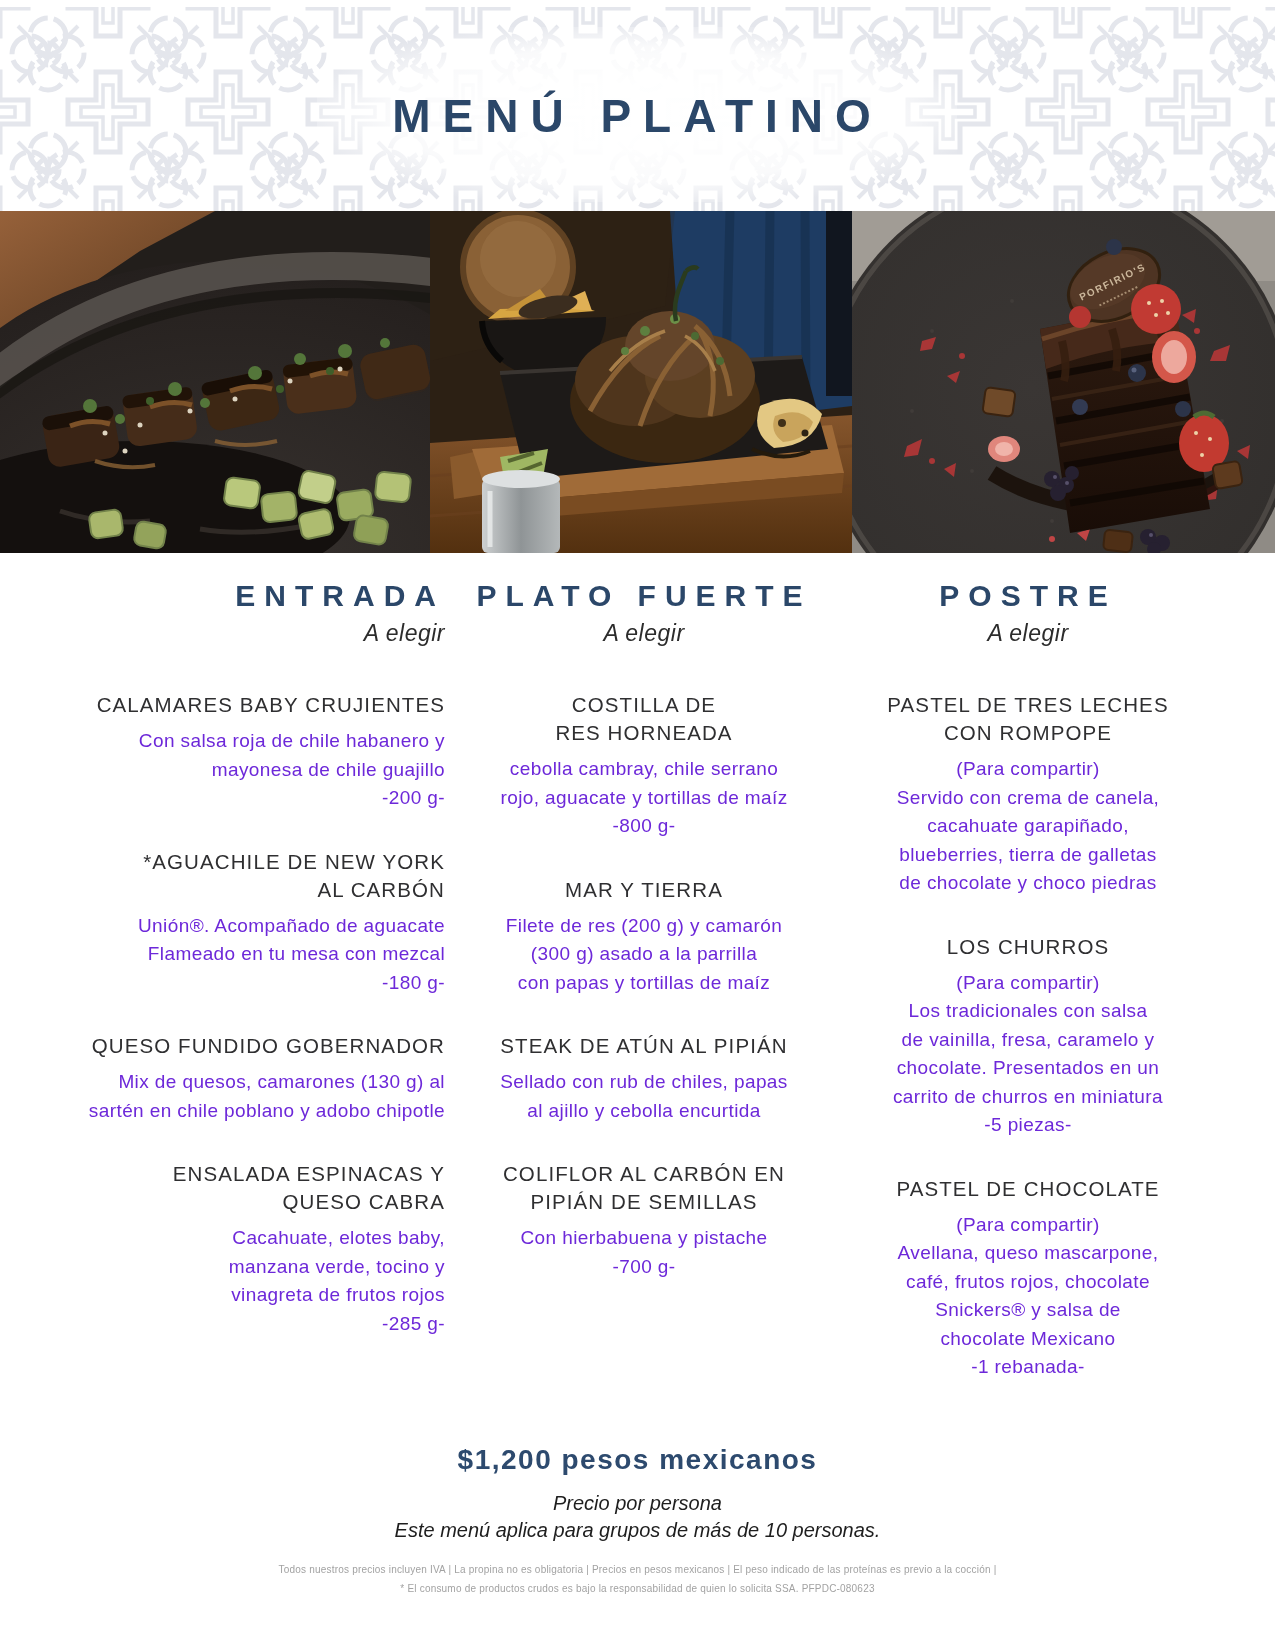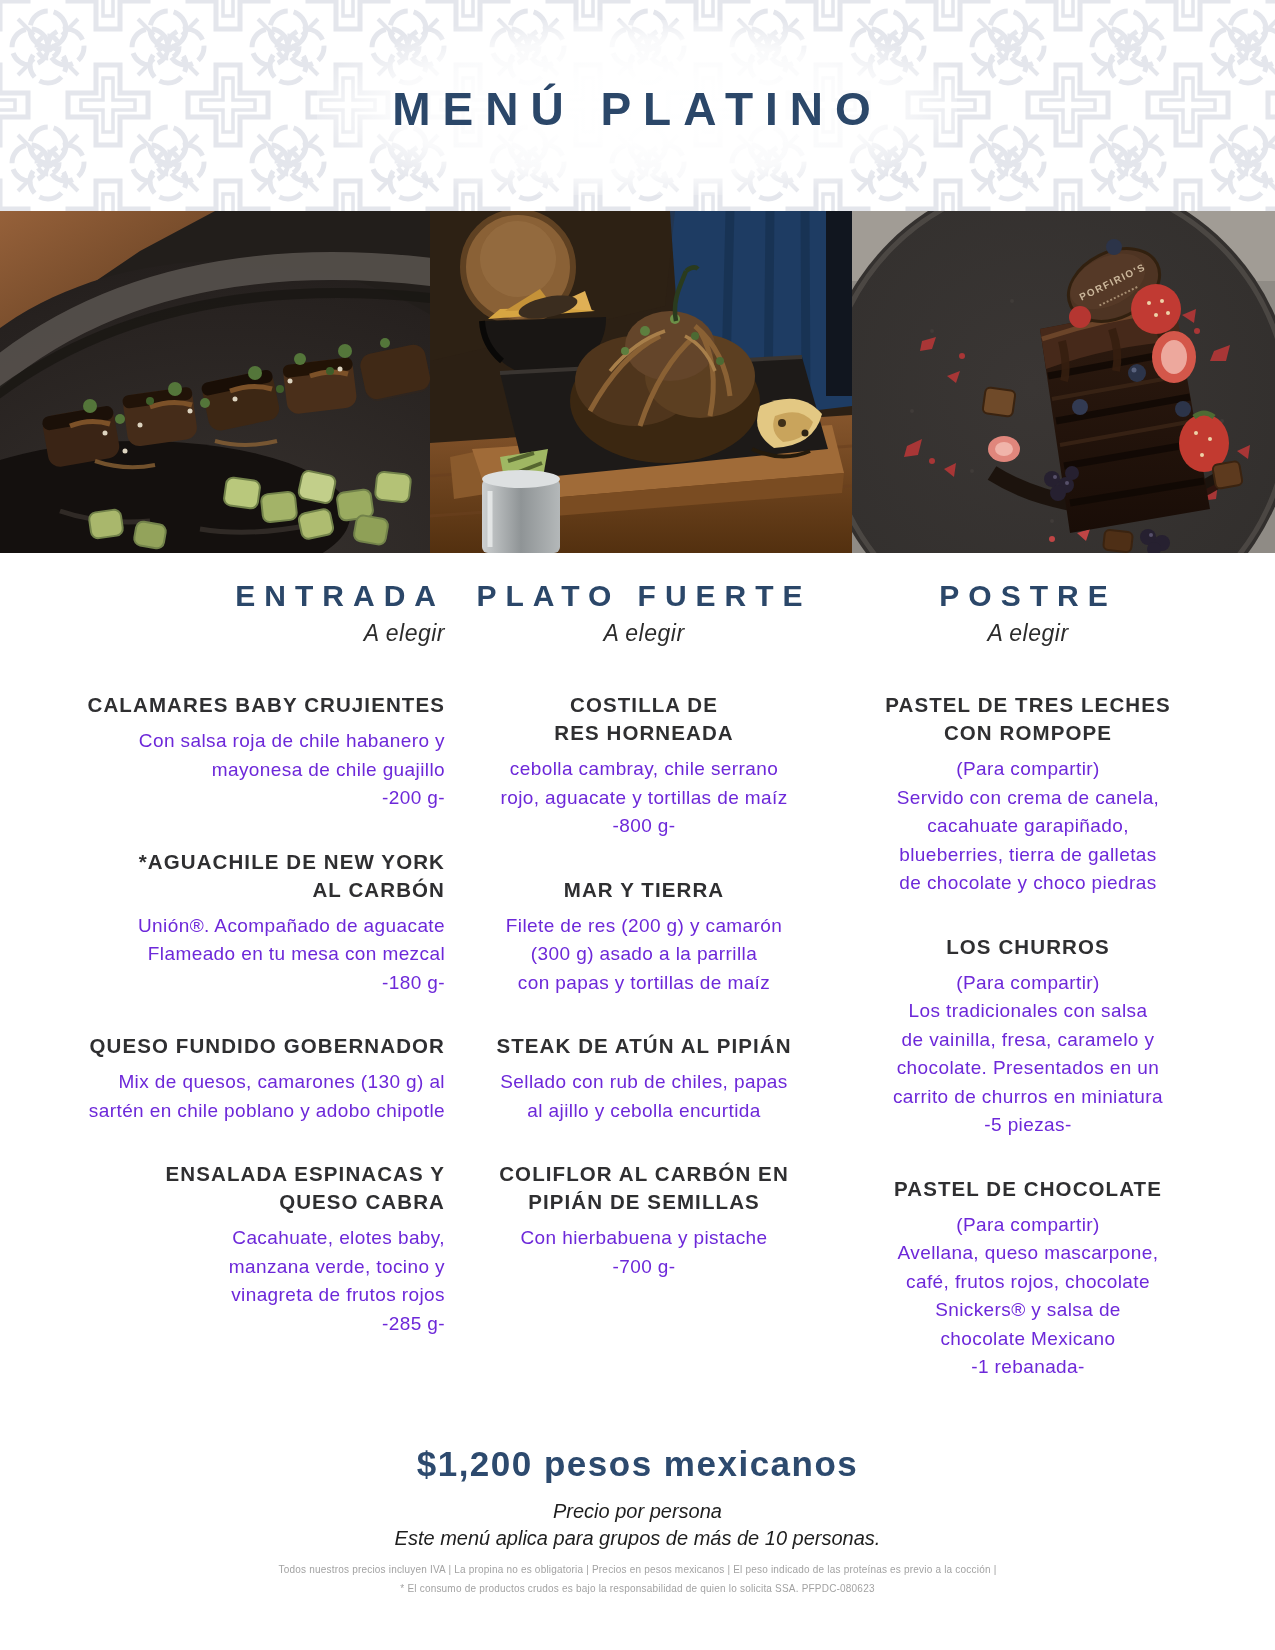--- a/index.html
+++ b/index.html
@@ -2,21 +2,21 @@
 <html><head>
 <meta charset="utf-8">
 <style>
   html,body{margin:0;padding:0;}
   body{
     width:1275px;height:1650px;position:relative;background:#ffffff;
     font-family:"Liberation Sans", sans-serif;overflow:hidden;
     -webkit-font-smoothing:antialiased;
   }
   
-  .pattern-band{position:absolute;top:0;left:0;width:1275px;height:211px;}
+  .pattern-band{position:absolute;top:7px;left:0;width:1275px;height:211px;}
   .pattern-band svg{display:block;}
   .title-veil{
     position:absolute;left:317px;top:20px;width:640px;height:175px;
     background:radial-gradient(ellipse at center, rgba(255,255,255,0.98) 25%, rgba(255,255,255,0.8) 55%, rgba(255,255,255,0) 78%);
   }
   .page-title{
     position:absolute;top:82px;left:0;width:1275px;margin:0;
     text-align:center;font-size:46px;font-weight:bold;letter-spacing:12px;
     color:#2b4769;
   }
@@ -31,29 +31,29 @@
   .col-postre{left:838px;}
   .col-header{
     margin:0 0 7px 0;font-size:30px;font-weight:bold;letter-spacing:9px;
     color:#2b4769;
   }
   .col-sub{
     font-style:italic;font-size:23px;color:#2c2c2c;margin:0 0 44px 0;letter-spacing:0.5px;
   }
   .dish{margin:0 0 35px 0;}
   .dish-name{
-    margin:0 0 8px 0;font-size:20.5px;font-weight:bold;letter-spacing:1.1px;
+    margin:0 0 8px 0;font-size:20.5px;font-weight:normal;letter-spacing:1.1px;
     color:#2f2f31;line-height:28px;
   }
   .dish-line{
     font-size:19px;color:#6d28d9;line-height:28.5px;letter-spacing:0.4px;font-weight:400;
   }
   
   .pricing{position:absolute;top:1444px;left:0;width:1275px;text-align:center;}
-  .price{font-size:35px;font-weight:bold;color:#2d4a6e;letter-spacing:1.5px;margin:0;}
+  .price{font-size:28px;font-weight:bold;color:#2d4a6e;letter-spacing:1.5px;margin:0;}
   .price-note{font-style:italic;font-size:20px;color:#1e1e1e;line-height:27px;margin:0;}
   .price-note.first{margin-top:14px;}
   
   .legal{position:absolute;top:1560px;left:0;width:1275px;text-align:center;}
   .legal-line{font-size:10px;color:#a2a2a2;line-height:19px;letter-spacing:0.2px;}
 </style>
 </head>
 <body>
 
 <header class="pattern-band">

